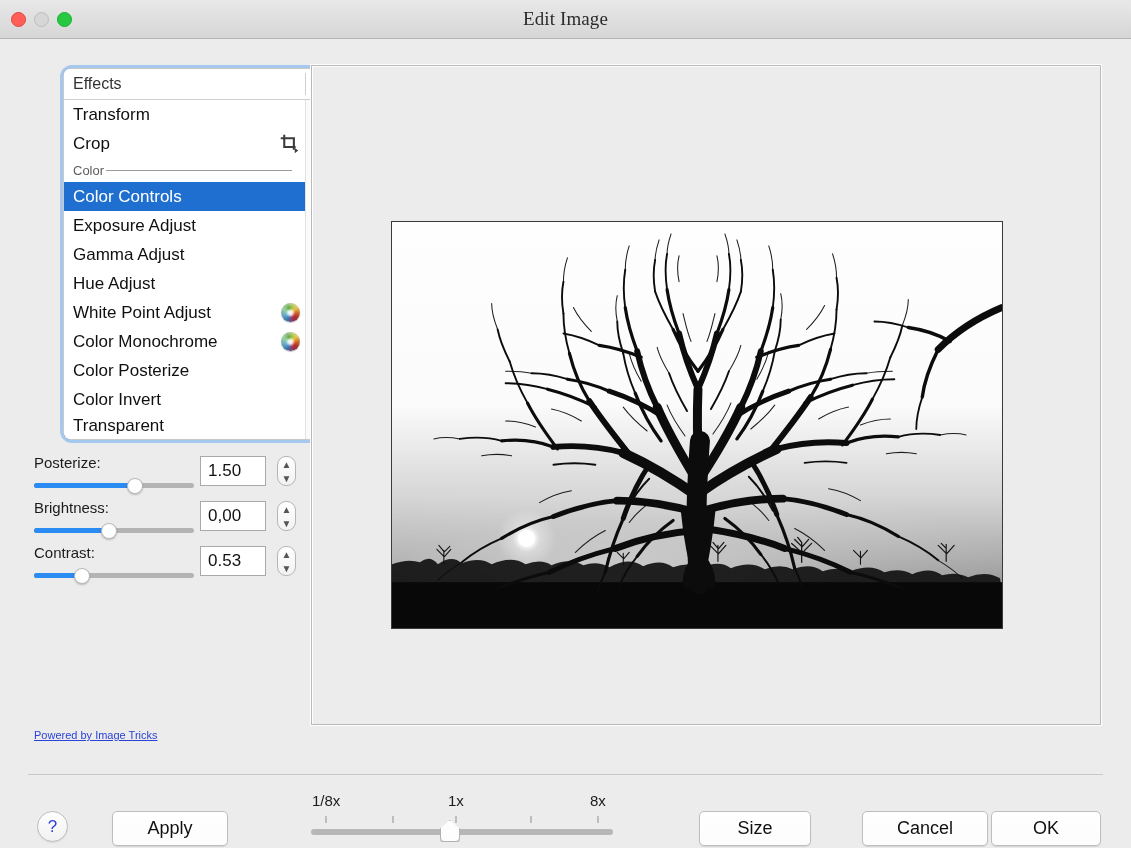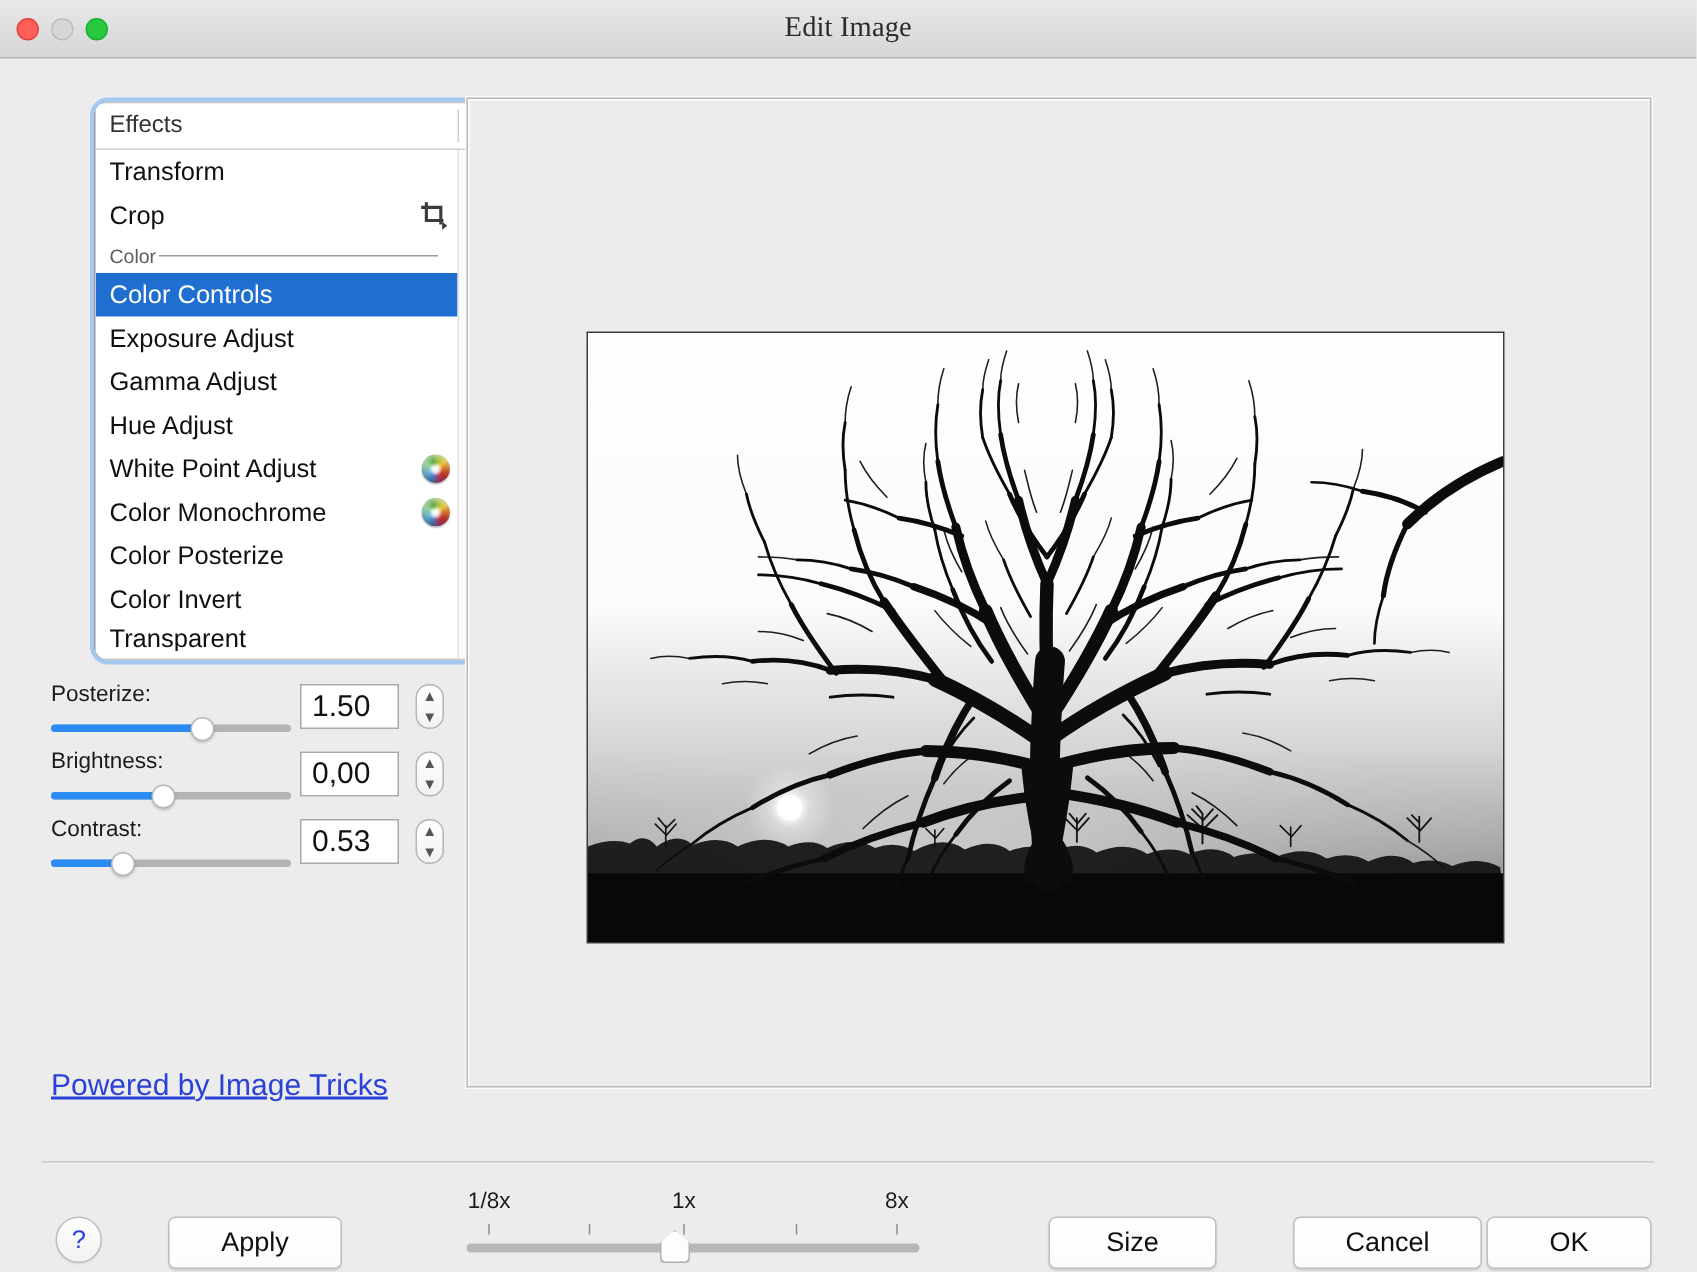--- a/index.html
+++ b/index.html
@@ -257,21 +257,21 @@
   }
   .numfield {
     position: absolute;
     right: 30px;
     top: -22px;
     width: 66px;
     height: 30px;
     background: #ffffff;
     border: 1px solid #a9a9a9;
     box-sizing: border-box;
-    font-size: 20px;
+    font-size: 17px;
     color: #111;
     display: flex;
     align-items: center;
     padding-left: 7px;
   }
   .stepper {
     position: absolute;
     right: 0;
     top: -22px;
     width: 19px;
@@ -287,22 +287,22 @@
     color: #555;
     font-size: 8px;
     line-height: 7px;
   }
   .stepper .ar { font-size: 10px; }
 
   
   .powered {
     position: absolute;
     left: 34px;
-    top: 674px;
-    font-size: 20px;
+    top: 690px;
+    font-size: 11px;
     color: #2b41d8;
     text-decoration: underline;
     cursor: pointer;
   }
 
   
   .preview-frame {
     position: absolute;
     left: 311px;
     top: 26px;

